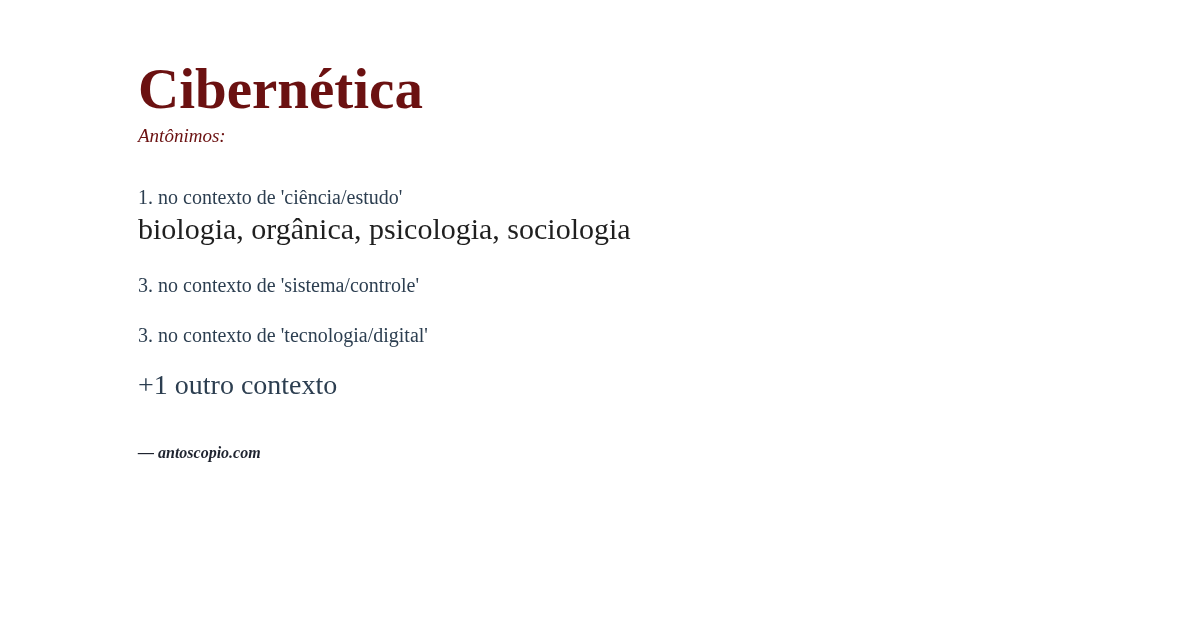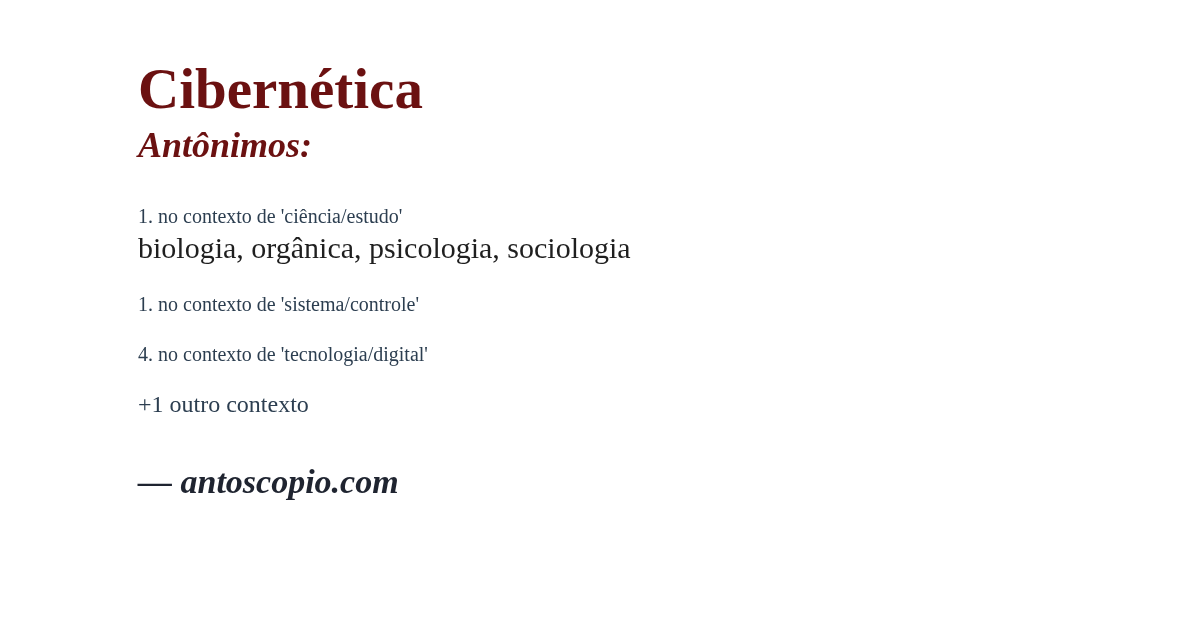--- a/index.html
+++ b/index.html
@@ -23,50 +23,50 @@
   .title {
     margin: 0 0 4px 0;
     font-size: 57px;
     line-height: 1.15;
     font-weight: 700;
     color: #6b1111;
     letter-spacing: 0px;
   }
   .subtitle {
     margin: 0 0 38px 0;
-    font-size: 36px;
+    font-size: 19px;
     line-height: 1.1;
-    font-weight: 700;
+    font-weight: 400;
     font-style: italic;
     color: #6b1111;
   }
   .entry {
     margin: 16px 0 24px 0;
   }
   .context {
     font-size: 20px;
     line-height: 26px;
     color: #2c3e50;
   }
   .antonyms {
     font-size: 30px;
     line-height: 38px;
     color: #1f1f1f;
     font-family: Liberation Serif, serif;
   }
   .more-contexts {
-    font-size: 24px;
+    font-size: 28px;
     line-height: 26px;
     color: #2c3e50;
     cursor: pointer;
     display: inline-block;
   }
   .attribution {
     margin-top: 45px;
-    font-size: 34px;
+    font-size: 16px;
     line-height: 1.2;
     font-style: italic;
     font-weight: 600;
     color: #1f2430;
   }
 </style>
 </head>
 <body>
 
 <div class="card">
@@ -74,24 +74,24 @@
   <h1 class="title">Cibernética</h1>
 
   <h2 class="subtitle">Antônimos:</h2>
 
   <div class="entry">
     <div class="context">1. no contexto de 'ciência/estudo'</div>
     <div class="antonyms">biologia, orgânica, psicologia, sociologia</div>
   </div>
 
   <div class="entry">
-    <div class="context">1. no contexto de 'sistema/controle'</div>
+    <div class="context">3. no contexto de 'sistema/controle'</div>
   </div>
 
   <div class="entry">
-    <div class="context">4. no contexto de 'tecnologia/digital'</div>
+    <div class="context">3. no contexto de 'tecnologia/digital'</div>
   </div>
 
   <div class="more-contexts">+1 outro contexto</div>
 
   <div class="attribution">— antoscopio.com</div>
 
 </div>
 
 </body></html>

